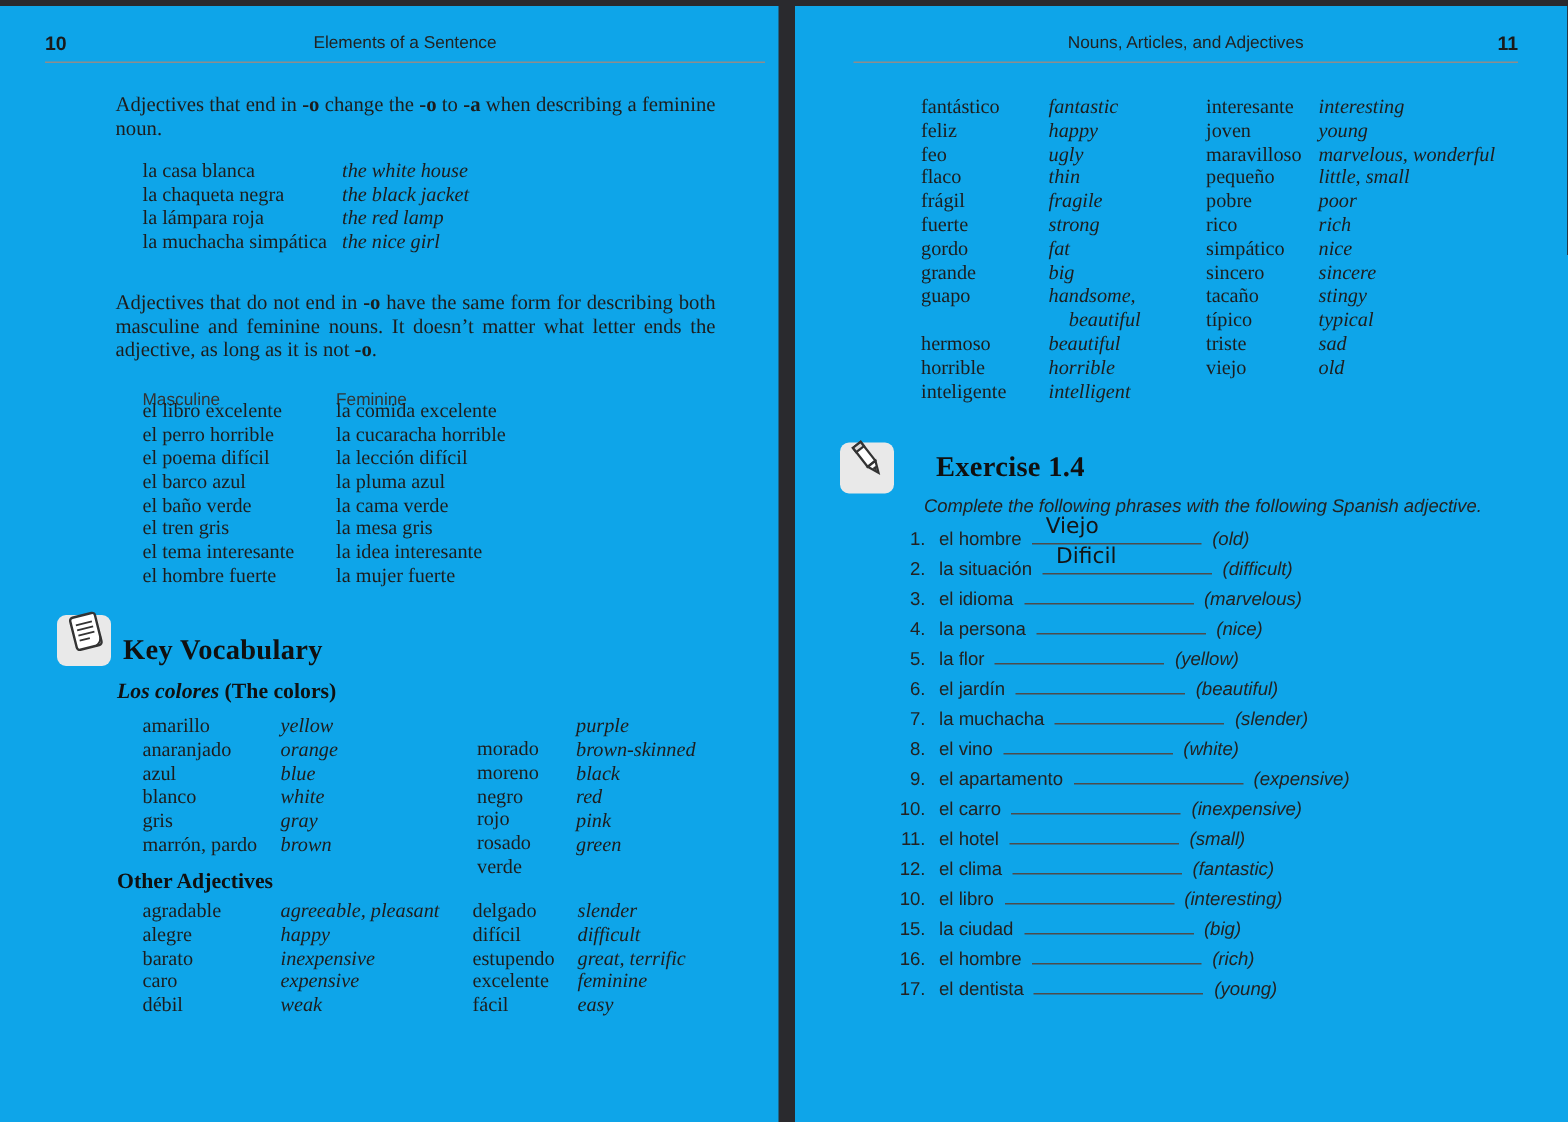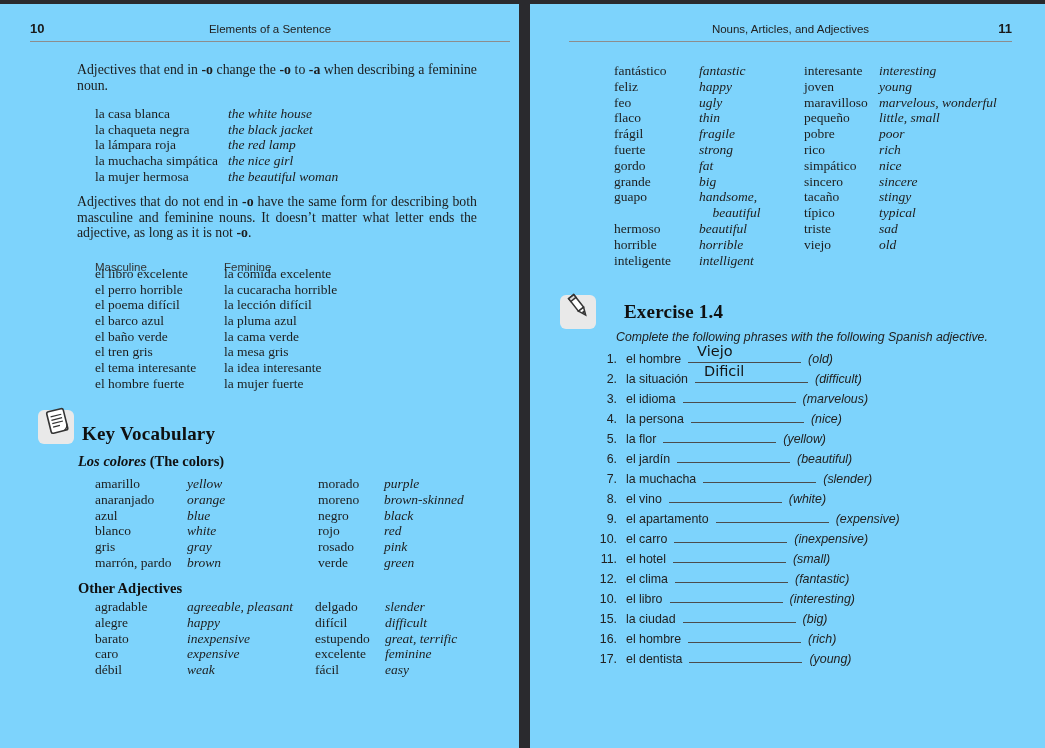--- a/index.html
+++ b/index.html
@@ -4,21 +4,21 @@
 <style>
   * { box-sizing: border-box; margin: 0; padding: 0; }
   html,body { background:#2a2a2e; }
   .spread {
     position: relative; width: 1045px; height: 748px;
     background: #2a2a2e; overflow: hidden;
     color: #1d1d1d; font-family: "Liberation Serif", serif;
   }
   .top-edge { position:absolute; left:0; top:0; width:1045px; height:4px; background:#2a2a2e; }
   .gutter   { position:absolute; left:519px; top:0; width:11px; height:748px; background:#2a2a2e; }
-  .page { position:absolute; top:4px; height:744px; background:#7dd3fc; }
+  .page { position:absolute; top:4px; height:744px; background:#0ea5e9; }
   .page-left  { left:0;     width:519px; }
   .page-right { left:530px; width:515px; }
 
   
   .running-head { position:absolute; top:12px; height:26px; border-bottom:1.5px solid #8d8d8d;
                   font-family:"Liberation Sans", sans-serif; }
   .page-left  .running-head { left:30px; width:480px; }
   .page-right .running-head { left:39px; width:443px; }
   .rh-title { position:absolute; left:0; right:0; bottom:6px; text-align:center; font-size:11.5px; color:#222; }
   .rh-num   { position:absolute; bottom:5px; font-size:13px; font-weight:bold; color:#1a1a1a; }
@@ -60,21 +60,21 @@
   #los-colores { top:449px; }
   #other-adj   { top:576px; }
   #los-colores .it { font-style:italic; }
 
   
   .four-list { position:absolute; left:95px; }
   #colors-list { top:472px; }
   #other-list  { top:595px; }
   .frow { display:flex; height:15.8px; line-height:15.8px; font-size:13.5px; }
   .frow .f-en1, .frow .f-en2 { font-style:italic; }
-  #colors-list .f-es1 { width:92px; }  #colors-list .f-en1 { width:131px; } #colors-list .f-es2 { width:66px; }
+  #colors-list .f-es1 { width:92px; }  #colors-list .f-en1 { width:131px; } #colors-list .f-es2 { width:66px;margin-top:15px; }
   #other-list  .f-es1 { width:92px; }  #other-list  .f-en1 { width:128px; } #other-list  .f-es2 { width:70px; }
 
   
   .v-col { position:absolute; top:59px; }
   #vleft  { left:84px; }
   #vright { left:274px; }
   .vrow { display:flex; height:15.8px; line-height:15.8px; font-size:13.5px; }
   #vleft  .v-es { width:85px; }
   #vright .v-es { width:75px; }
   .v-en { font-style:italic; white-space:pre; }
@@ -123,24 +123,20 @@
         <div class="exrow">
           <span class="es">la lámpara roja</span>
           <span class="en">the red lamp</span>
         </div>
 
         <div class="exrow">
           <span class="es">la muchacha simpática</span>
           <span class="en">the nice girl</span>
         </div>
 
-        <div class="exrow">
-          <span class="es">la mujer hermosa</span>
-          <span class="en">the beautiful woman</span>
-        </div>
       </div>
 
     <p class="para" id="para2"><span>Adjectives that do not end in </span><b>-o</b><span> have the same form for describing both masculine and feminine nouns. It doesn’t matter what letter ends the adjective, as long as it is not </span><b>-o</b><span>.</span></p>
 
     <div class="mf-labels">
       <span class="l1">Masculine</span>
       <span>Feminine</span>
     </div>
 
     <div id="mf-list">

